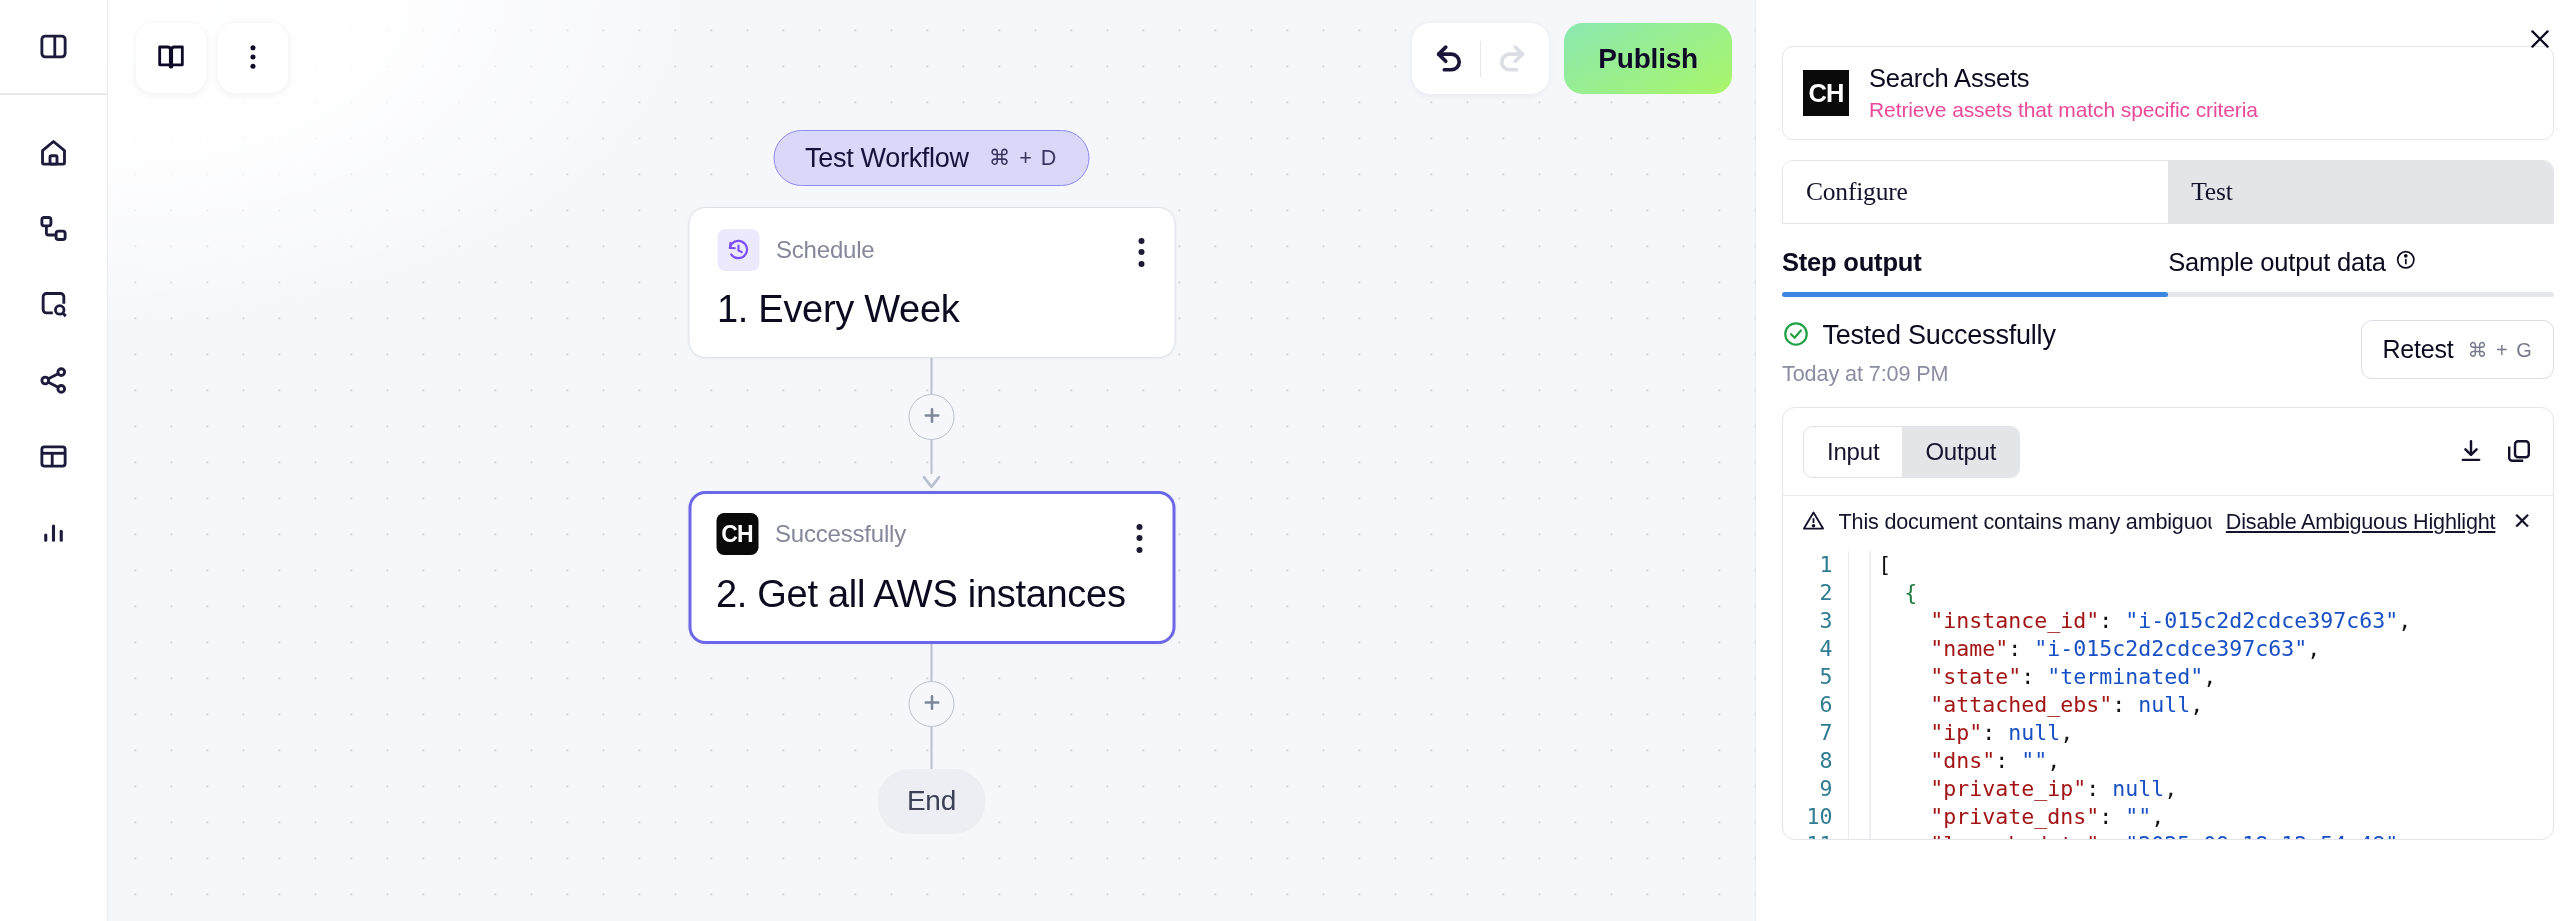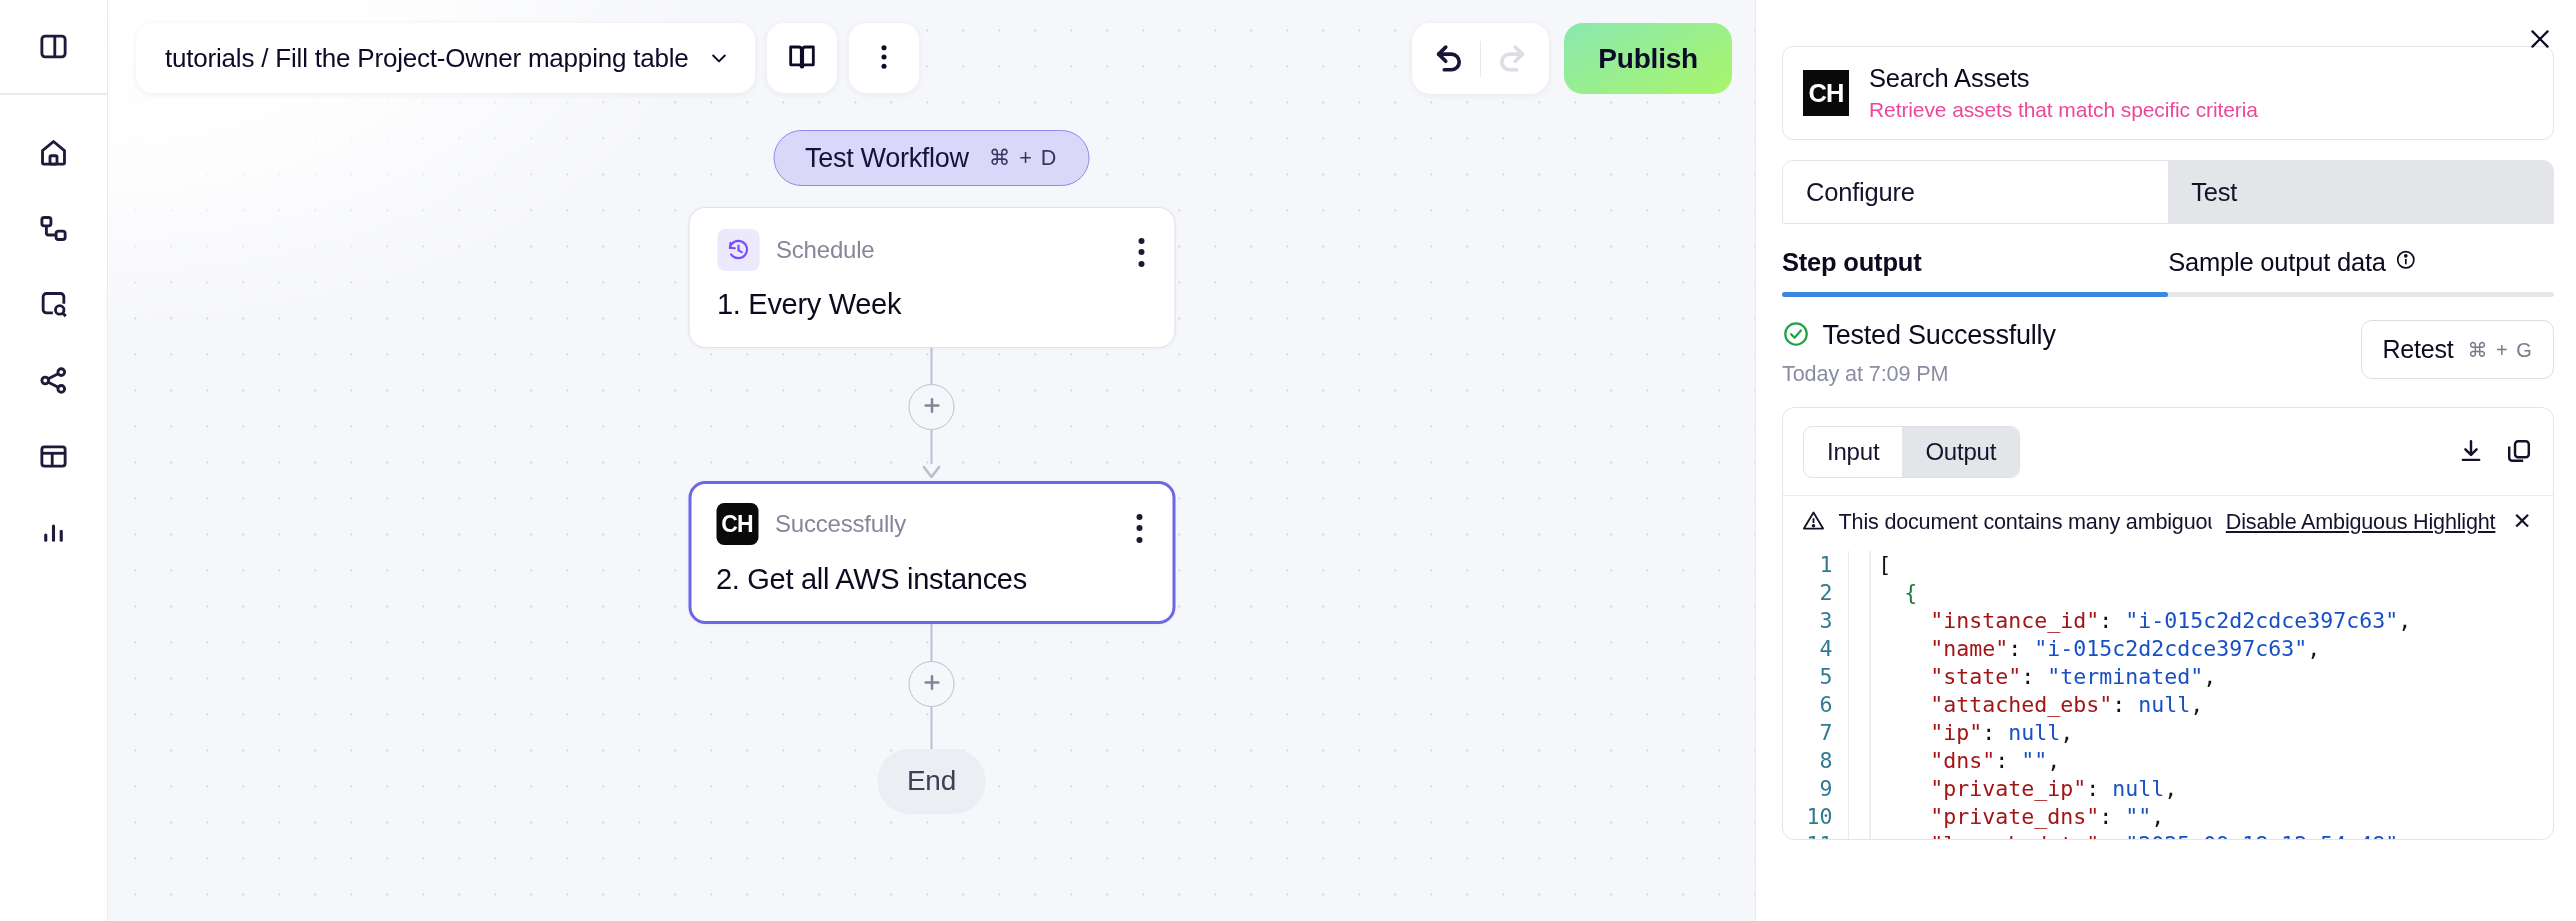--- a/index.html
+++ b/index.html
@@ -99,21 +99,21 @@
   .node.selected { border: 3.1px solid #6b67e8; padding: 18.6px 25px 25px 25px; }
   .node-head { display: flex; align-items: center; gap: 17px; height: 43px; }
   .badge-icon {
     width: 42px; height: 42px; border-radius: 7.7px; display: flex; align-items: center; justify-content: center;
     flex: 0 0 42px;
   }
   .badge-icon.sched { background: #ece9fd; }
   .badge-icon.sched svg { width: 26px; height: 26px; }
   .badge-icon.ch { background: #0a0a0a; color: #fff; font-size: 23px; font-weight: bold; letter-spacing: -0.8px; }
   .node-sub { font-size: 24px; color: #85879a; letter-spacing: -0.2px; }
-  .node-title { font-size: 29px; color: #0b0a1f; margin-top: 17px; letter-spacing: -0.3px; }
+  .node-title { font-size: 38px; color: #0b0a1f; margin-top: 17px; letter-spacing: -0.3px; }
   .kebab { position: absolute; right: 25px; top: 25px; cursor: pointer; display: flex; flex-direction: column; gap: 5.4px; padding: 4.6px; }
   .kebab i { width: 6.2px; height: 6.2px; background: #1c1b33; border-radius: 50%; display: block; }
 
   .connector { display: flex; flex-direction: column; align-items: center; }
   .conn-line { width: 2.3px; background: #b9c0d0; }
   .plus-node {
     width: 46px; height: 46px; border-radius: 50%; background: #f6f7fb;
     border: 1.5px solid #b9c0d0; display: flex; align-items: center; justify-content: center;
     cursor: pointer;
   }
@@ -143,21 +143,21 @@
     padding: 17px 20px; display: flex; align-items: center; gap: 20px; cursor: pointer;
   }
   .asset-logo {
     width: 46px; height: 46px; background: #0a0a0a; color: #fff;
     display: flex; align-items: center; justify-content: center;
     font-size: 25.5px; font-weight: bold; letter-spacing: -0.8px; flex: 0 0 46px;
   }
   .asset-name { font-size: 25.5px; color: #0b0a1f; letter-spacing: -0.2px; }
   .asset-desc { font-size: 21px; color: #ec4899; margin-top: 5.4px; letter-spacing: -0.1px; }
 
-  .tabs-outer { margin-top: 20px; border: 1.5px solid #e4e5ec; border-radius: 10.8px 10.8px 0 0; display: flex; overflow: hidden; }
+  .tabs-outer { margin-top: 20px; border: 1.5px solid #e4e5ec; border-radius: 10.8px 10.8px 0 0; display: flex; overflow: hidden; font-family: Liberation Serif, serif; }
   .tab {
     flex: 1; height: 62px; display: flex; align-items: center; padding-left: 23px;
     font-size: 25.5px; color: #14132c; cursor: pointer; letter-spacing: -0.2px;
   }
   .tab.active { background: #fff; }
   .tab.inactive { background: #e3e5e9; }
 
   .subtabs { display: flex; margin-top: 6.2px; }
   .subtab {
     flex: 1; padding: 17px 0 15.5px 0; font-size: 25.5px; color: #0b0a1f; cursor: pointer;
@@ -293,28 +293,20 @@
           </svg>
         </span>
       </div>
 
     </div>
   </div>
 
   <div class="canvas">
 
     <div class="topbar">
-      <div class="breadcrumb-pill">
-        <span class="breadcrumb-text">tutorials / Fill the Project-Owner mapping table</span>
-        <span class="chev">
-          <svg viewBox="0 0 24 24" fill="none" stroke="#0d0b28" stroke-width="2.4" stroke-linecap="round" stroke-linejoin="round">
-            <polyline points="5,9 12,16 19,9"></polyline>
-          </svg>
-        </span>
-      </div>
       <div class="sq-btn">
         <span>
           <svg viewBox="0 0 24 24" fill="none" stroke="#0d0b28" stroke-width="2.1" stroke-linejoin="round">
             <path d="M3.5 4.5h6a2 2 0 0 1 2 2v13a1.6 1.6 0 0 0-1.6-1.6H3.5z"></path>
             <path d="M20.5 4.5h-6a2 2 0 0 0-2 2v13a1.6 1.6 0 0 1 1.6-1.6h6.4z"></path>
             <line x1="12" y1="6.6" x2="12" y2="19.5"></line>
           </svg>
         </span>
       </div>
       <div class="sq-btn">

